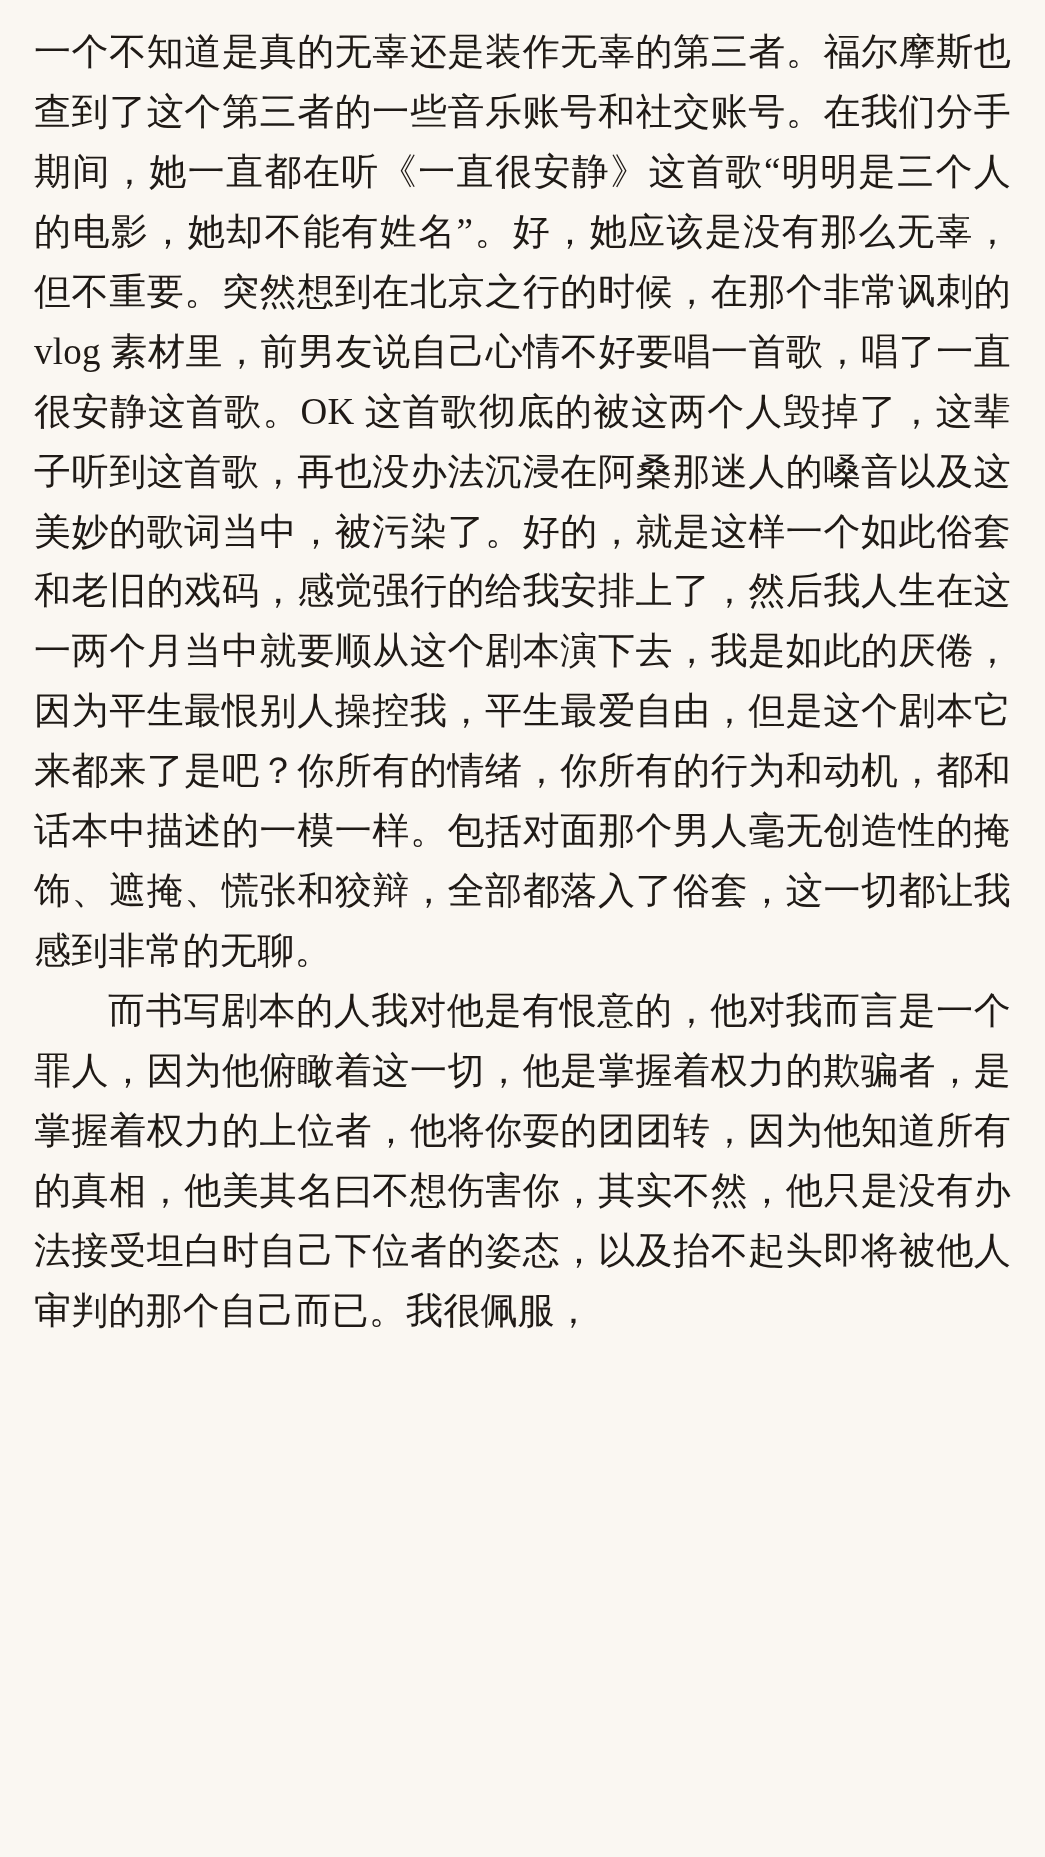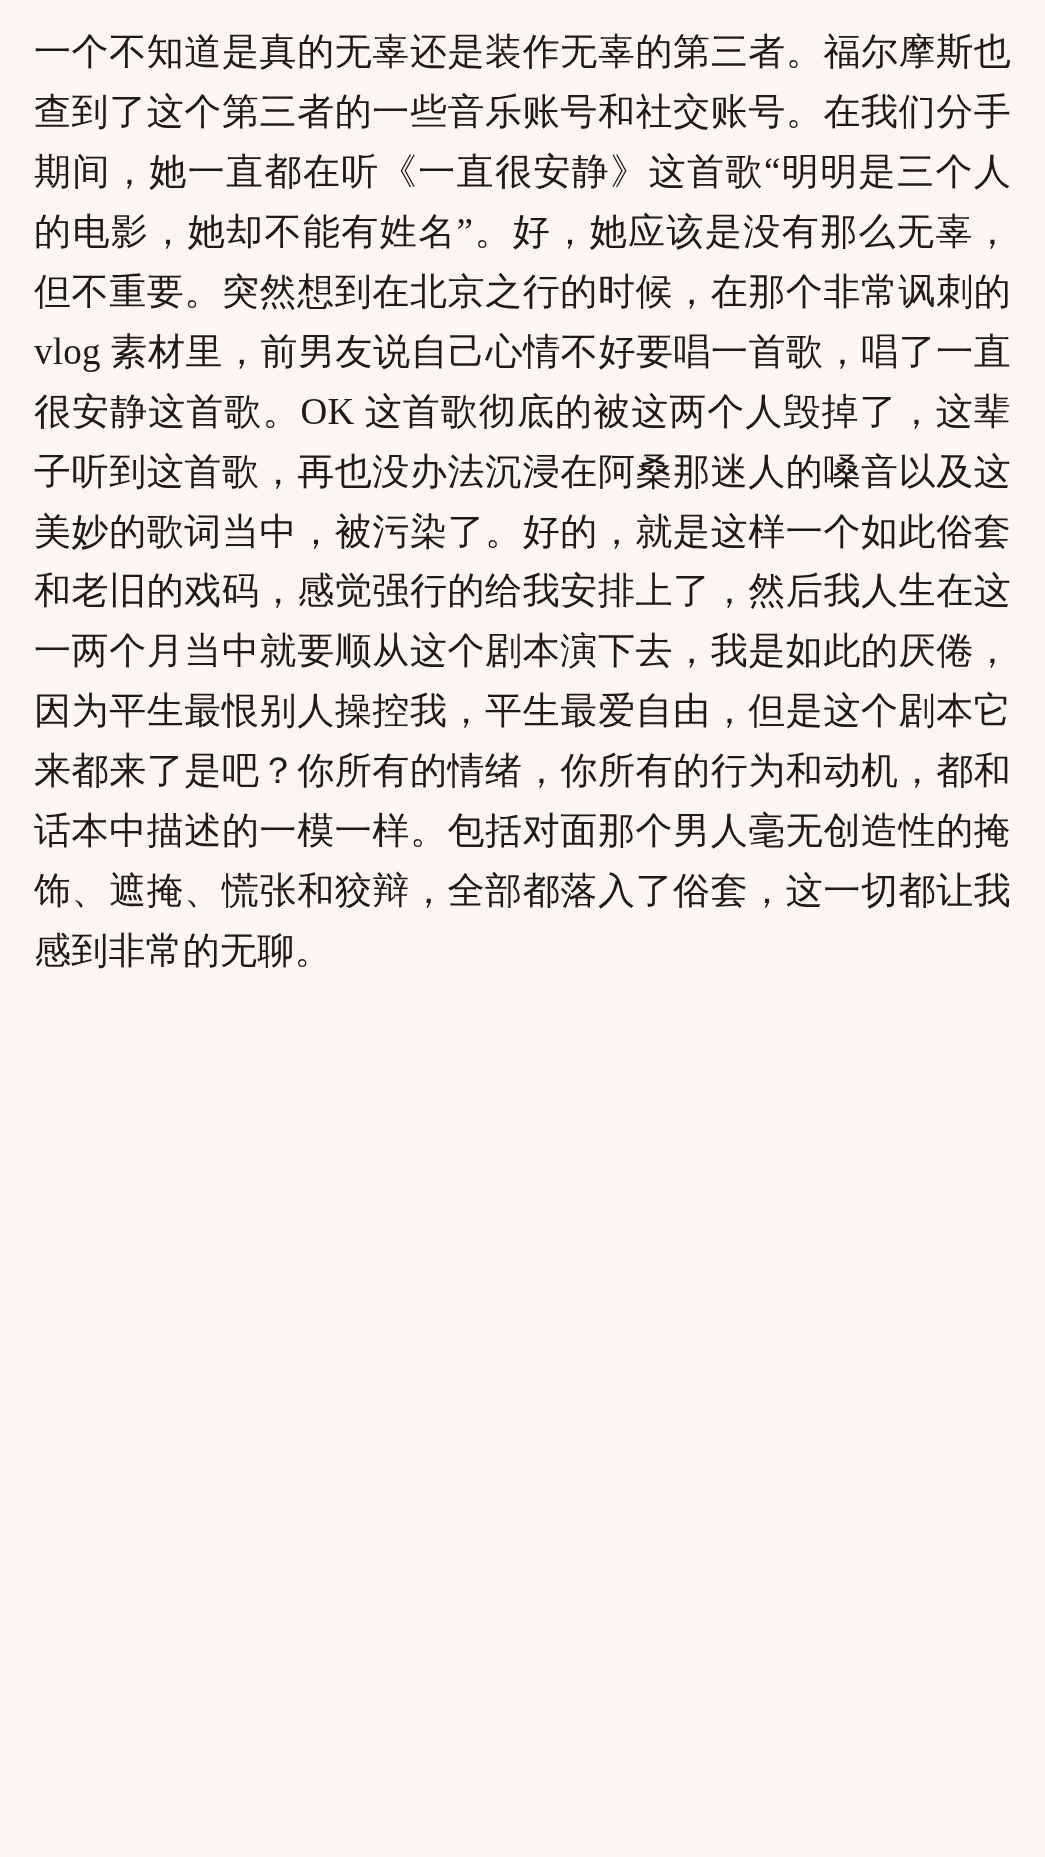--- a/index.html
+++ b/index.html
@@ -41,14 +41,15 @@
   .clipped {
     
   }
 </style>
 </head>
 <body>
 
 <div id="page">
   <div class="doc-body">
     <p class="para">一个不知道是真的无辜还是装作无辜的第三者。福尔摩斯也查到了这个第三者的一些音乐账号和社交账号。在我们分手期间，她一直都在听《一直很安静》这首歌“明明是三个人的电影，她却不能有姓名”。好，她应该是没有那么无辜，但不重要。突然想到在北京之行的时候，在那个非常讽刺的 vlog 素材里，前男友说自己心情不好要唱一首歌，唱了一直很安静这首歌。OK 这首歌彻底的被这两个人毁掉了，这辈子听到这首歌，再也没办法沉浸在阿桑那迷人的嗓音以及这美妙的歌词当中，被污染了。好的，就是这样一个如此俗套和老旧的戏码，感觉强行的给我安排上了，然后我人生在这一两个月当中就要顺从这个剧本演下去，我是如此的厌倦，因为平生最恨别人操控我，平生最爱自由，但是这个剧本它来都来了是吧？你所有的情绪，你所有的行为和动机，都和话本中描述的一模一样。包括对面那个男人毫无创造性的掩饰、遮掩、慌张和狡辩，全部都落入了俗套，这一切都让我感到非常的无聊。</p>
+    <p class="para indent">而书写剧本的人我对他是有恨意的，他对我而言是一个罪人，因为他俯瞰着这一切，他是掌握着权力的欺骗者，是掌握着权力的上位者，他将你耍的团团转，因为他知道所有的真相，他美其名曰不想伤害你，其实不然，他只是没有办法接受坦白时自己下位者的姿态，以及抬不起头即将被他人审判的那个自己而已。我很佩服，</p>
   </div>
 </div>
 
 </body></html>

